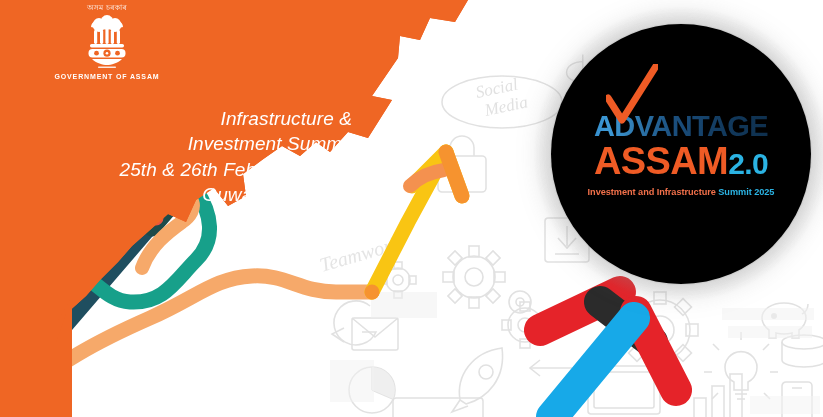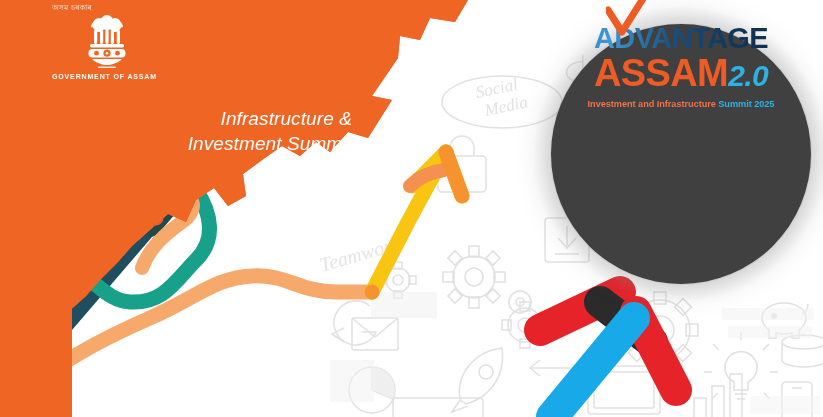--- a/index.html
+++ b/index.html
@@ -18,21 +18,21 @@
 
   
   #orange-panel{
     position:absolute;top:0;left:0;width:823px;height:417px;
     pointer-events:none;
   }
 
   
   #emblem-block{
     position:absolute;left:52px;top:4px;width:110px;
-    color:#ffffff;
+    text-align:center;color:#ffffff;
   }
   #emblem-assamese{
     font-size:7.5px;letter-spacing:.3px;line-height:1;
     margin:0 0 2px 0;opacity:.96;
   }
   #emblem-art{display:block;margin:0 auto;}
   #emblem-caption{
     font-size:7px;letter-spacing:.85px;font-weight:700;
     margin-top:3px;line-height:1;white-space:nowrap;
   }
@@ -57,43 +57,43 @@
   #site-url{
     position:absolute;right:24px;top:4px;
     font-size:11px;color:#f79368;letter-spacing:.1px;
     white-space:nowrap;
   }
 
   
   #logo-medallion{
     position:absolute;left:551px;top:24px;
     width:260px;height:260px;border-radius:50%;
-    background:#404040;
+    background:#000000;
     box-shadow:0 0 26px 10px rgba(120,120,120,.22),
                0 0 0 1px rgba(200,200,200,.35);
     display:flex;flex-direction:column;
-    align-items:center;
+    align-items:center;justify-content:center;
   }
   #logo-inner{position:relative;width:210px;text-align:center;}
   #logo-tick{position:absolute;left:30px;top:-48px;}
   #logo-word-advantage{
     font-size:29px;font-weight:700;line-height:1;
     letter-spacing:-.6px;margin:0;
     background:linear-gradient(95deg,#2a7fc1 0%,#3e9ad6 16%,#1b4f7e 46%,#123a5e 70%,#0d2b46 100%);
     -webkit-background-clip:text;background-clip:text;
     color:transparent;-webkit-text-fill-color:transparent;
   }
   #logo-line2{
     margin:1px 0 0 0;line-height:1;white-space:nowrap;
   }
   #logo-word-assam{
     font-size:38px;font-weight:700;color:#ef5b25;letter-spacing:-.6px;
   }
   #logo-word-version{
-    font-size:30px;font-weight:700;color:#2bb3e3;letter-spacing:-.6px;font-style:italic;
+    font-size:30px;font-weight:700;color:#2bb3e3;letter-spacing:-.6px;
   }
   #logo-tagline{
     margin:7px 0 0 0;font-size:9.2px;font-weight:700;
     letter-spacing:-.05px;white-space:nowrap;
   }
   .tag-orange{color:#f2704a;margin-top:23px;}
   .tag-cyan{color:#2bb3e3;margin-top:41px;}
 </style>
 </head>
 <body>
@@ -422,20 +422,22 @@
 
         <rect x="19" y="52.6" width="18" height="1.3" rx="0.6" opacity=".85"></rect>
       </g>
     </svg>
     <div id="emblem-caption">GOVERNMENT OF ASSAM</div>
   </div>
 
   <div id="headline">
     <div class="headline-sub">Infrastructure &amp;</div>
     <div class="headline-sub">Investment Summit</div>
+    <div class="headline-sub">25th &amp; 26th February, 2025</div>
+    <div class="headline-sub">Guwahati, Assam</div>
   </div>
 
 
   <div id="logo-medallion">
     <div id="logo-inner">
       <svg id="logo-tick" width="52" height="62" viewBox="0 0 52 62" aria-hidden="true">
         <path d="M2 34 L16 56 L50 2" fill="none" stroke="#ef5b25" stroke-width="7" stroke-linecap="round" stroke-linejoin="round"></path>
       </svg>
       <div id="logo-word-advantage">ADVANTAGE</div>
       <div id="logo-line2">

